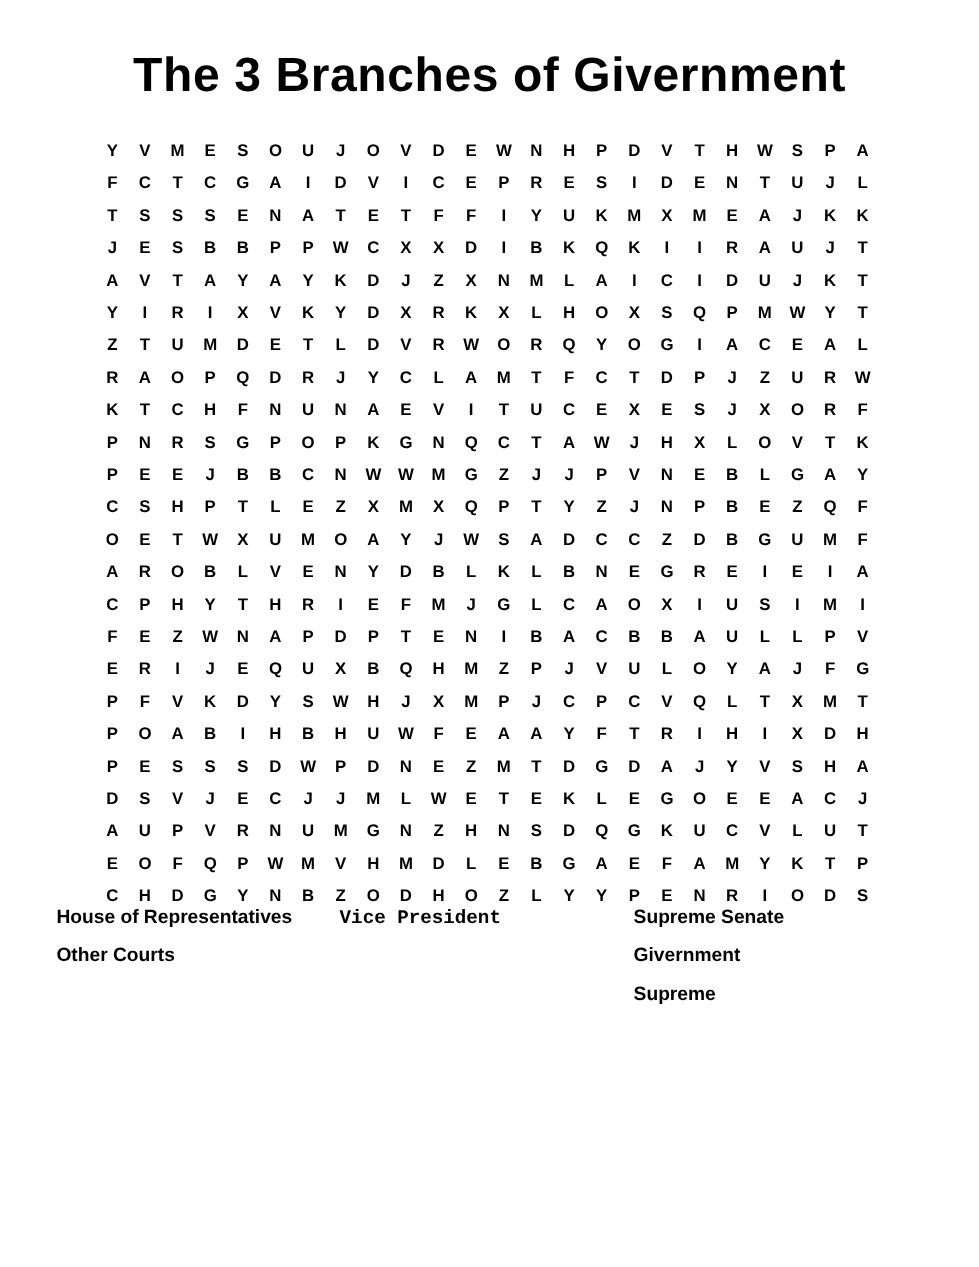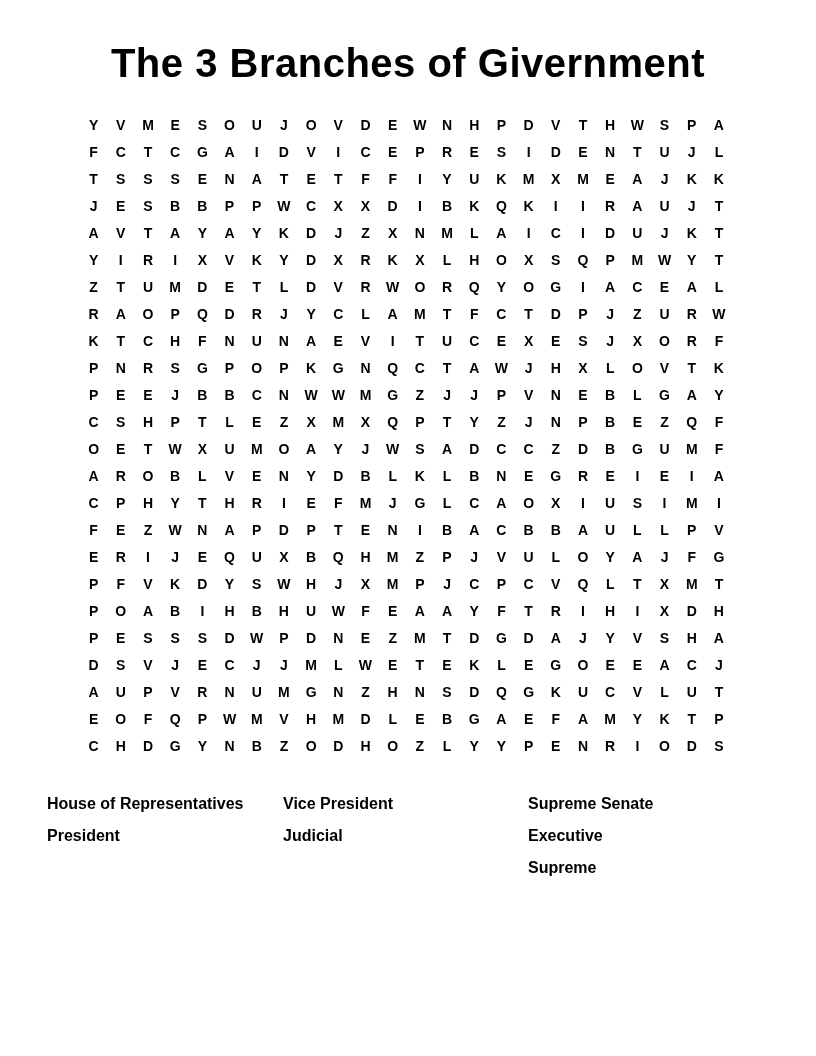--- a/index.html
+++ b/index.html
@@ -38,25 +38,25 @@
   .cell {
     display: flex;
     align-items: center;
     justify-content: center;
     font-size: 14px;
     font-weight: bold;
   }
   .wordbank {
     position: absolute;
     left: 47px;
-    top: 796px;
+    top: 757px;
     display: flex;
   }
   .wb-col   { width: 236px; }
-  .wb-col-2 { width: 245px; }
+  .wb-col-2 { width: 245px; font-family: Liberation Mono, monospace; }
   .wb-col-3 { width: auto; }
   .wb-word {
     font-size: 16px;
     font-weight: bold;
     line-height: 16px;
     margin-bottom: 16px;
     white-space: nowrap;
   }
 </style>
 </head>
@@ -640,25 +640,24 @@
       <span class="cell">R</span>
       <span class="cell">I</span>
       <span class="cell">O</span>
       <span class="cell">D</span>
       <span class="cell">S</span>
     </div>
 
   <div class="wordbank" id="wordbank">
       <div class="wb-col wb-col-1">
         <div class="wb-word">House of Representatives</div>
-        <div class="wb-word">President</div>
+        <div class="wb-word">Other Courts</div>
       </div>
       <div class="wb-col wb-col-2">
         <div class="wb-word">Vice President</div>
-        <div class="wb-word">Judicial</div>
       </div>
       <div class="wb-col wb-col-3">
         <div class="wb-word">Supreme Senate</div>
-        <div class="wb-word">Executive</div>
+        <div class="wb-word">Givernment</div>
         <div class="wb-word">Supreme</div>
       </div>
     </div>
 </div>
 
 </body></html>

